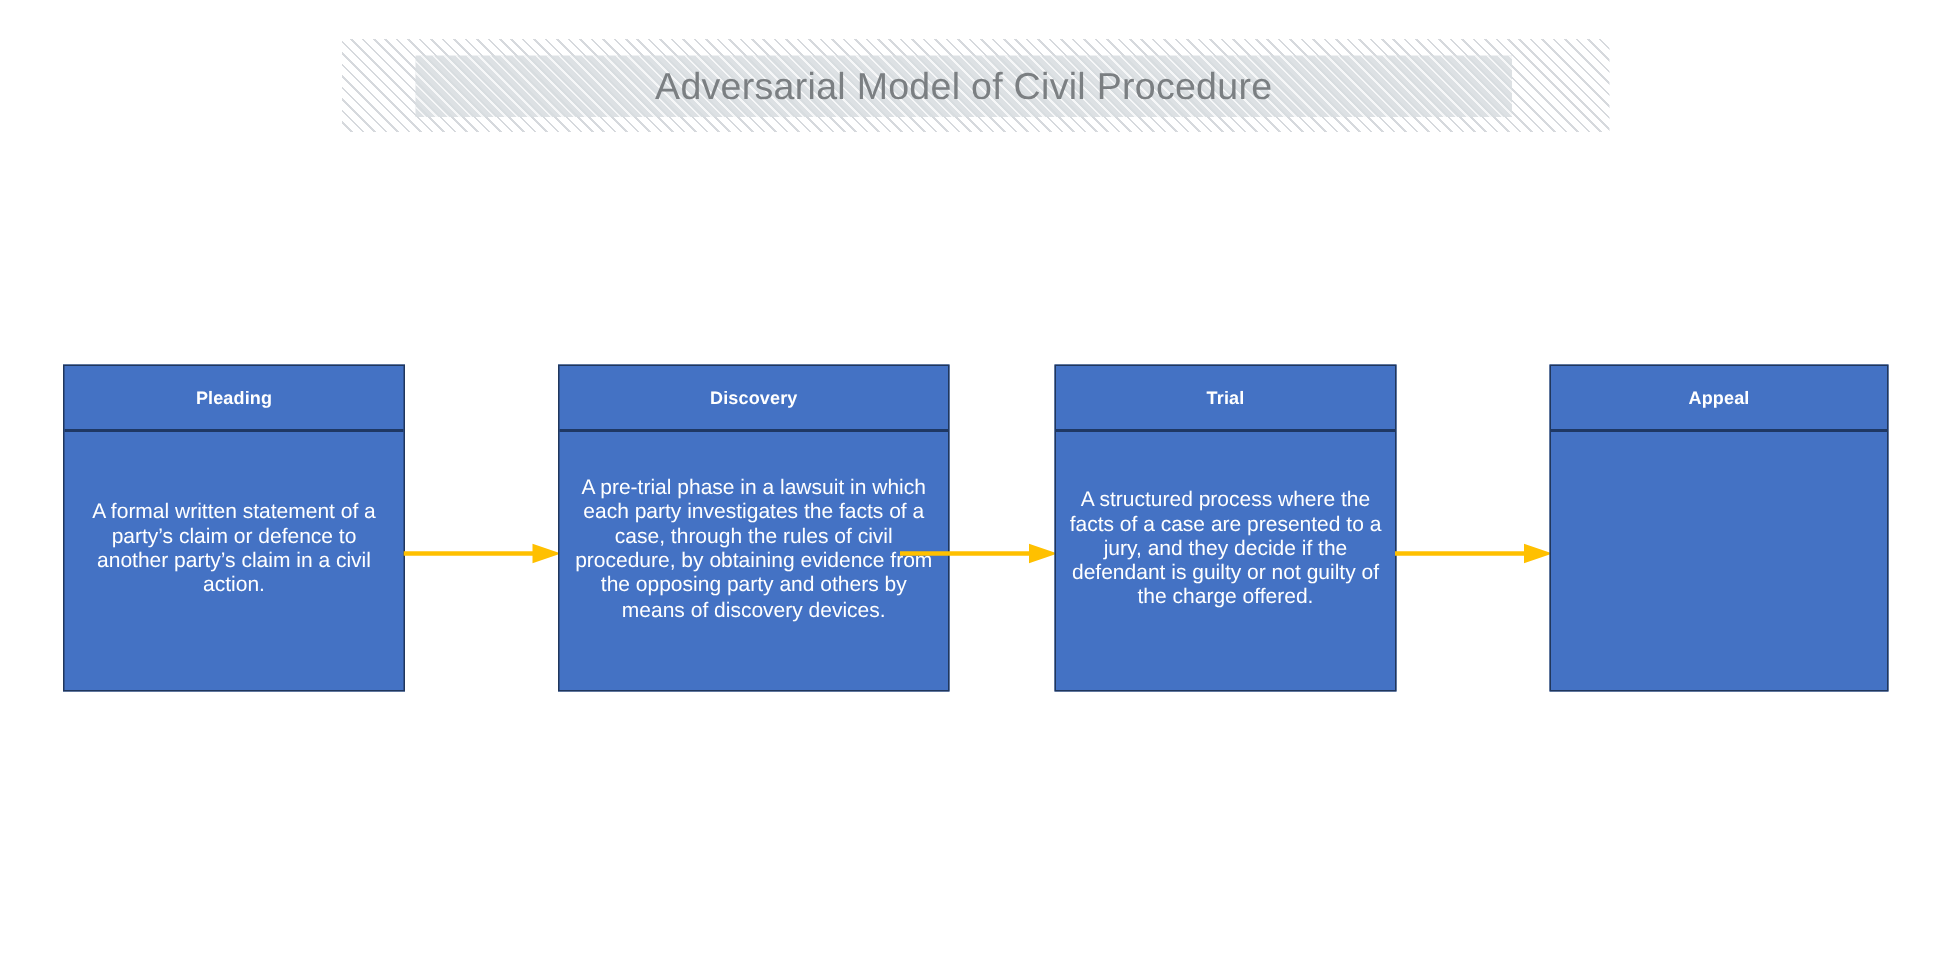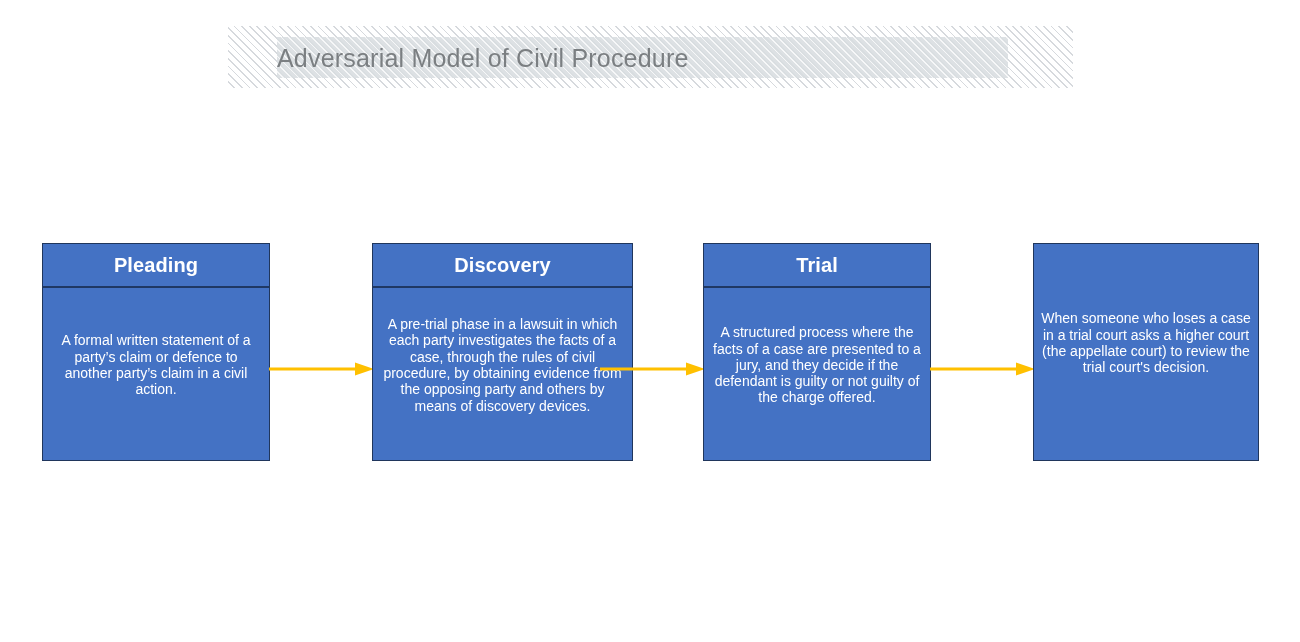--- a/index.html
+++ b/index.html
@@ -35,21 +35,21 @@
   }
   #title-plate {
     position: absolute;
     left: 277px;
     top: 37px;
     width: 731px;
     height: 41px;
     background-color: rgba(216, 221, 224, 0.88);
     display: flex;
     align-items: center;
-    justify-content: flex-start;
+    justify-content: center;
   }
   #title-plate .title-text {
     font-size: 25px;
     line-height: 30px;
     color: #7b7f82;
     letter-spacing: 0.2px;
     font-weight: 400;
     white-space: nowrap;
     position: relative;
     z-index: 2;
@@ -92,21 +92,21 @@
   .stage-box .stage-header {
     height: 44px;
     flex: 0 0 44px;
     border-bottom: 2px solid #1f3864;
     display: flex;
     align-items: center;
     justify-content: center;
     box-sizing: border-box;
   }
   .stage-box .stage-title {
-    font-size: 20px;
+    font-size: 12px;
     line-height: 20px;
     font-weight: bold;
     color: #ffffff;
     letter-spacing: 0.1px;
     white-space: nowrap;
   }
   .stage-box .stage-body {
     flex: 1 1 auto;
     display: flex;
     align-items: center;
@@ -184,18 +184,18 @@
       <span class="stage-desc">A structured process where the facts of a case are presented to a jury, and they decide if the defendant is guilty or not guilty of the charge offered.</span>
     </div>
   </div>
 
   <svg class="flow-arrow" id="arrow-3" viewBox="0 0 105 16" preserveAspectRatio="none">
     <line x1="0" y1="8" x2="88" y2="8" stroke="#FFC000" stroke-width="3"></line>
     <polygon points="86,1.5 105,8 86,14.5" fill="#FFC000"></polygon>
   </svg>
 
   <div class="stage-box" id="box-appeal">
-    <div class="stage-body">
-      <span class="stage-desc">When someone who loses a case in a trial court asks a higher court (the appellate court) to review the trial court's decision.</span>
+    <div class="stage-header">
+      <span class="stage-title">Appeal</span>
     </div>
   </div>
 
 </div>
 
 </body></html>

